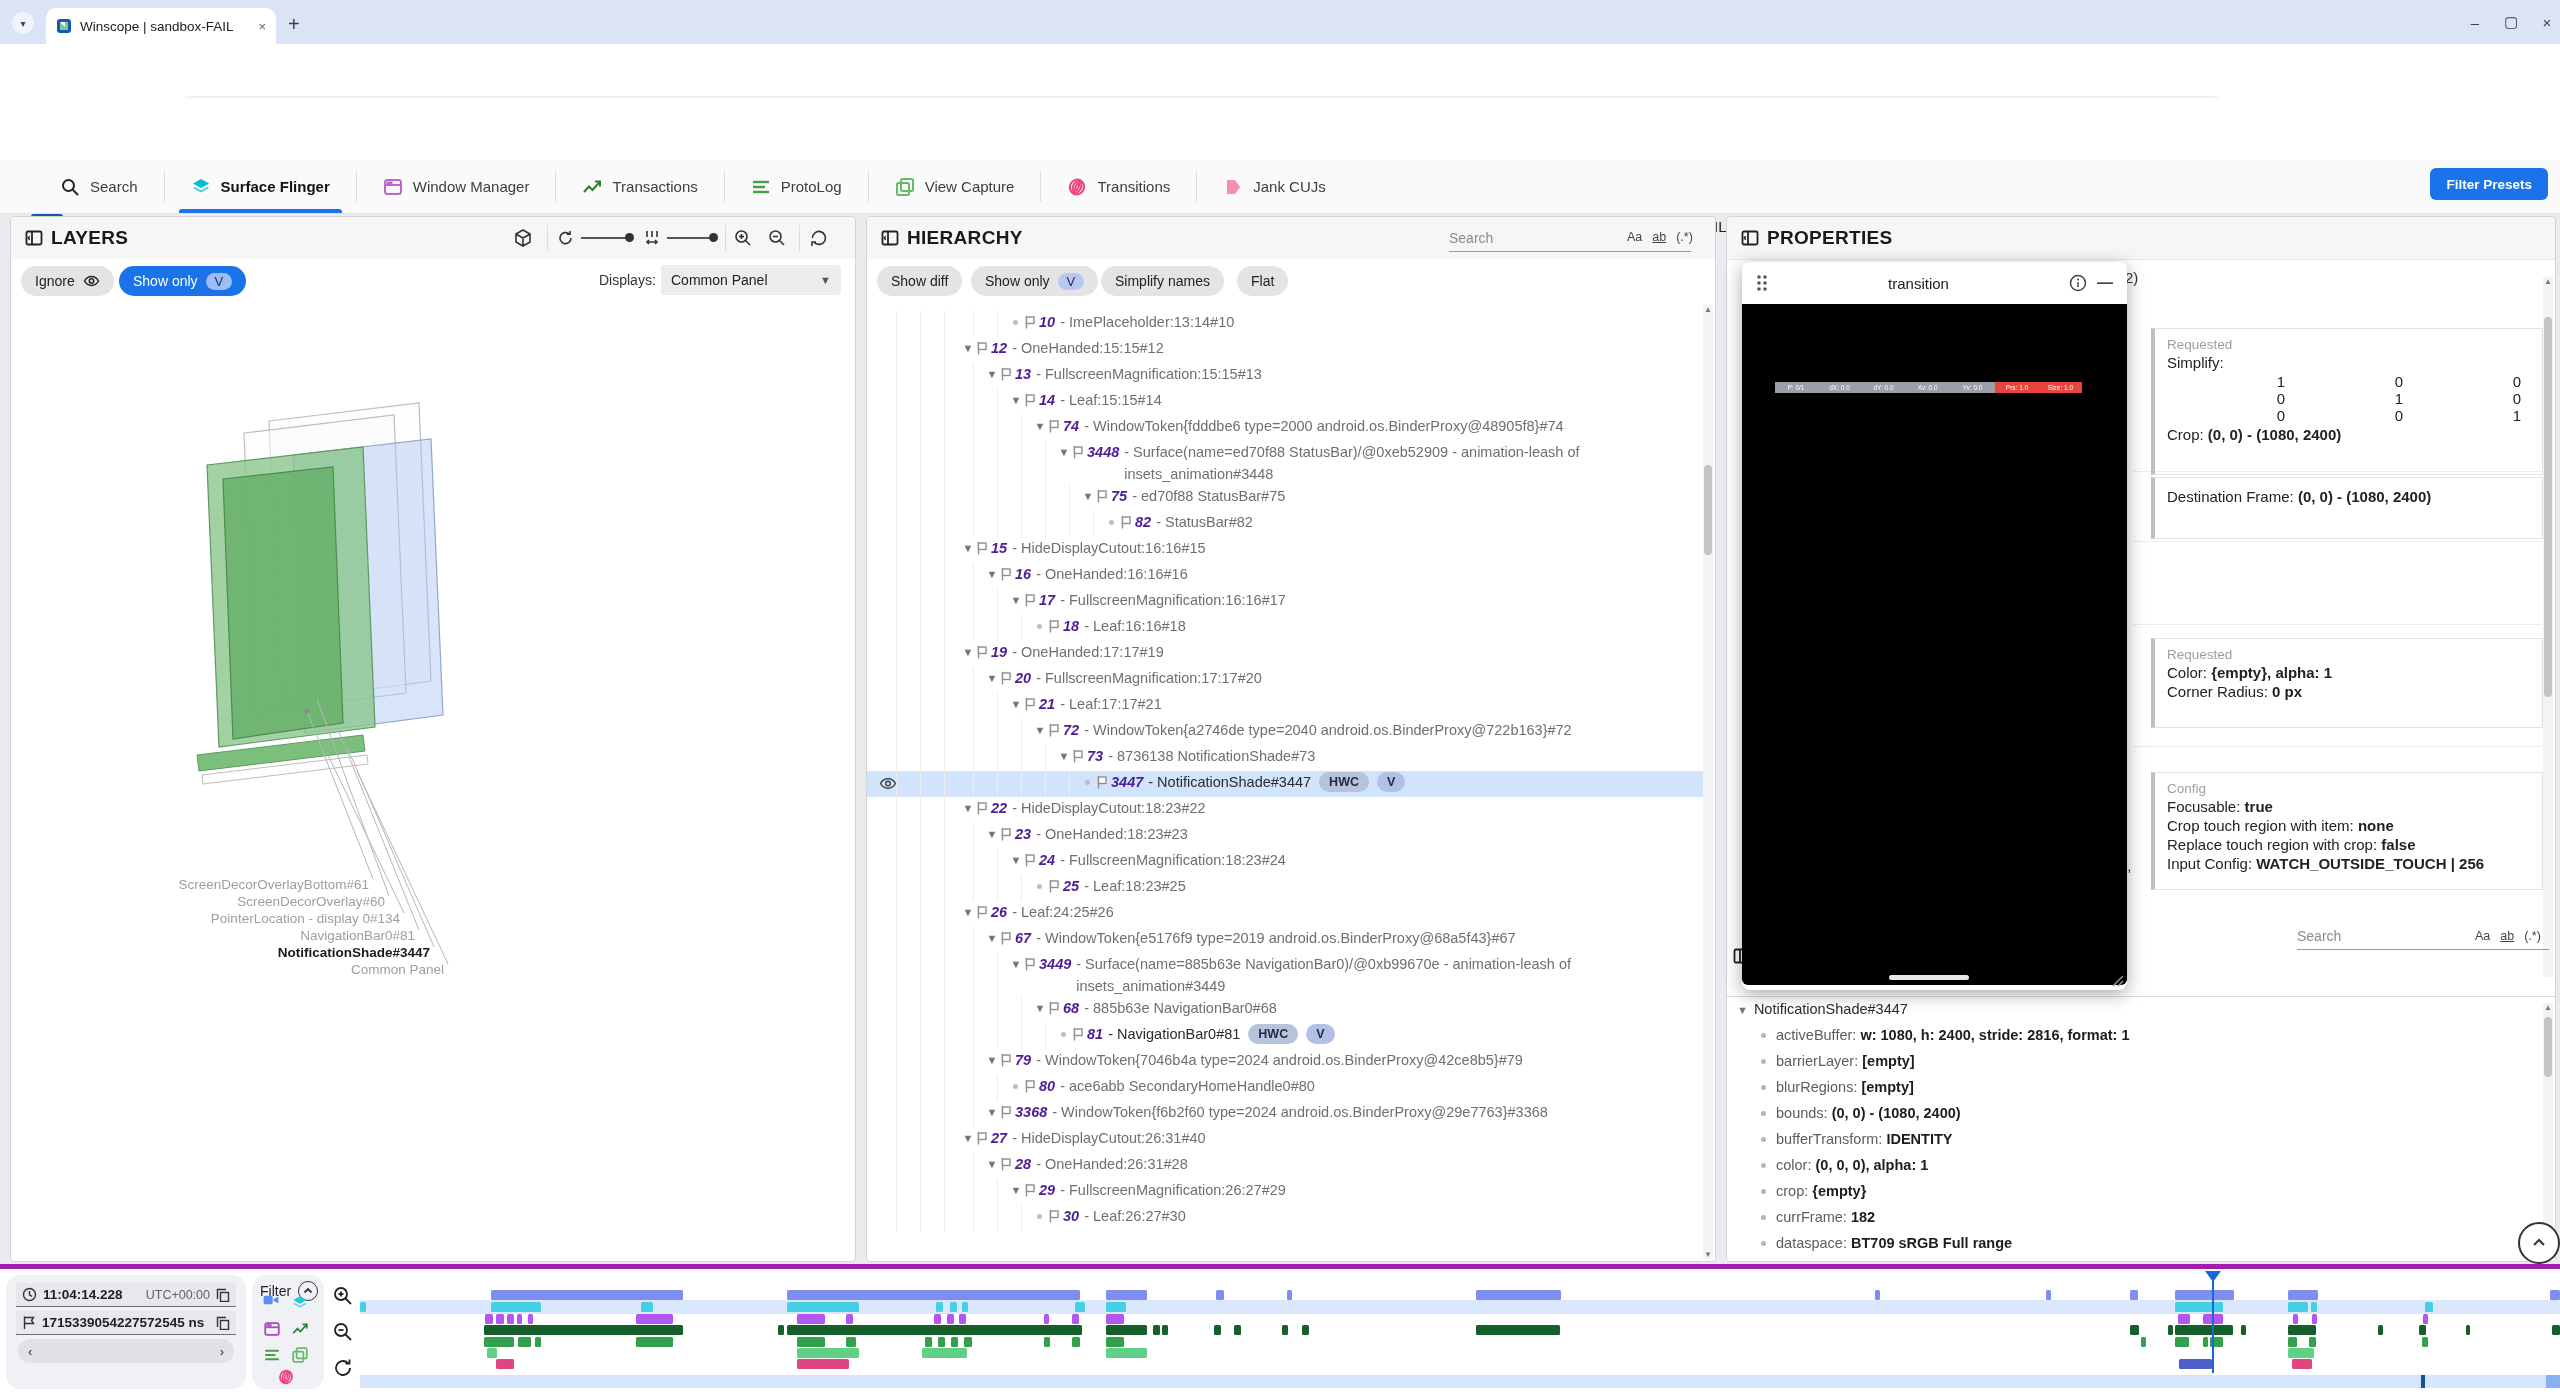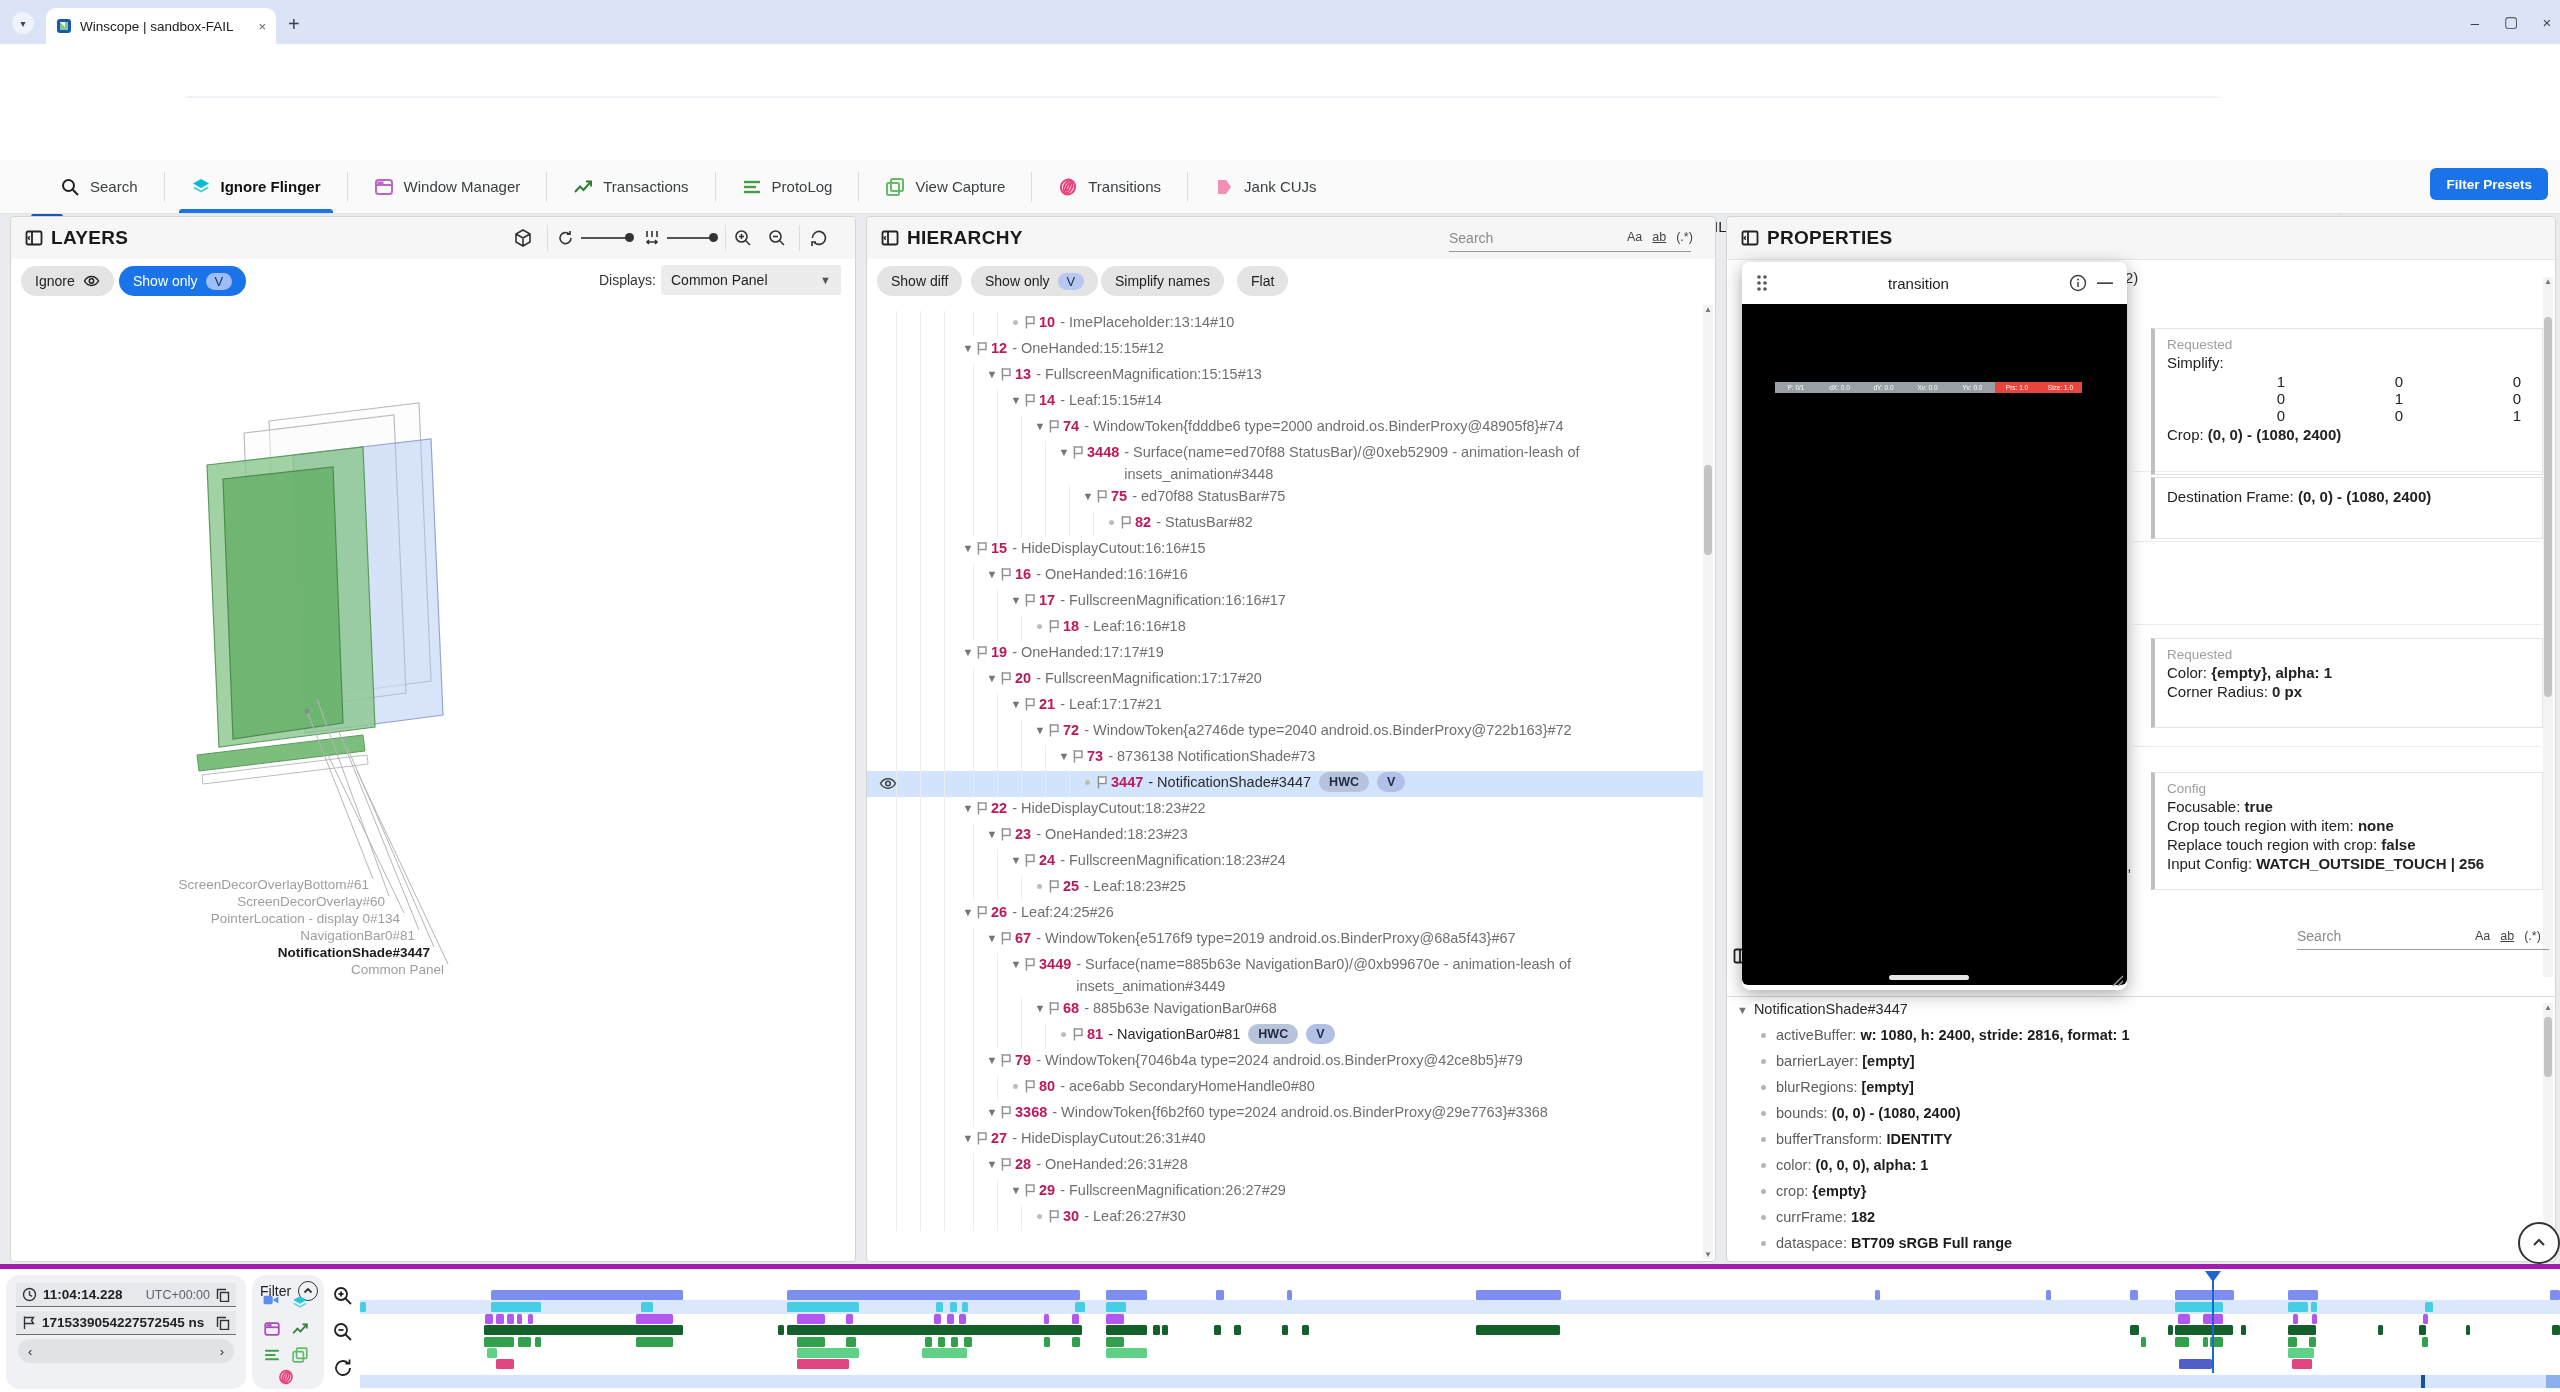--- a/index.html
+++ b/index.html
@@ -52,21 +52,21 @@
   .llabel{position:absolute;font-size:13.5px;color:#9e9e9e;white-space:nowrap;text-align:right;}
   .llabel.bold{color:#1a1a1a;font-weight:600;}
   
   .usearch{position:absolute;border-bottom:1px solid #9a9a9a;color:#8a8a8a;font-size:14px;}
   .sopts{position:absolute;font-size:12.5px;color:#444;display:flex;gap:10px;align-items:center;}
   .sopts .u{text-decoration:underline;}
   
   #tree{position:absolute;left:0;top:86px;right:12px;bottom:0;overflow:hidden;padding-top:8px;}
   .trow{position:relative;min-height:26px;line-height:22px;display:flex;align-items:flex-start;
         padding-right:60px;box-sizing:border-box;font-size:14.5px;color:#6f6f6f;}
-  .trow .num{font-weight:700;color:#be185d;margin:0 5px 0 4px;white-space:nowrap;}
+  .trow .num{font-weight:700;color:#4c1d95;margin:0 5px 0 4px;white-space:nowrap;font-style:italic;}
   .trow.sel{background:#d2e3fc;}
   .trow.boldrow .txt,.trow.boldrow{color:#2b2b2b;}
   .trow .arr{width:16px;color:#757575;font-size:11px;flex:none;text-align:center;line-height:22px;}
   .trow .blt{width:16px;flex:none;position:relative;}
   .trow .blt::after{content:"";position:absolute;left:5px;top:9px;width:5px;height:5px;border-radius:50%;background:#bdbdbd;}
   .trow .flg{flex:none;margin-top:4px;color:#8f8f8f;}
   .guide{position:absolute;top:0;bottom:0;width:1px;background:#ececec;}
   .tbadge{display:inline-block;margin-left:8px;border-radius:11px;padding:0 10px;font-size:12.5px;
           line-height:20px;color:#1f2a44;font-weight:600;transform:translateY(-1px);}
   .roweye{position:absolute;left:12px;top:5px;color:#444;}
@@ -279,21 +279,21 @@
           <span class="lbl">Search</span>
         </div>
         <div class="navdiv"></div>
         <div class="navtab active">
           <span class="ico">
             <svg width="20" height="20" fill="#00bcd4">
               <path d="M10 2l8 4.5L10 11 2 6.5z"></path>
               <path d="M2 11l8 4.5 8-4.5-1.8-1L10 13.4 3.8 10z" opacity=".75"></path>
             </svg>
           </span>
-          <span class="lbl">Ignore Flinger</span>
+          <span class="lbl">Surface Flinger</span>
           <span class="under"></span>
         </div>
         <div class="navdiv"></div>
         <div class="navtab">
           <span class="ico">
             <svg width="20" height="20" fill="none" stroke="#ba68c8" stroke-width="2">
               <rect x="2" y="3" width="16" height="14" rx="2.5"></rect>
               <line x1="2" y1="8" x2="18" y2="8"></line>
               <rect x="3.5" y="4.5" width="6" height="2.5" fill="#ba68c8" stroke="none"></rect>
             </svg>

